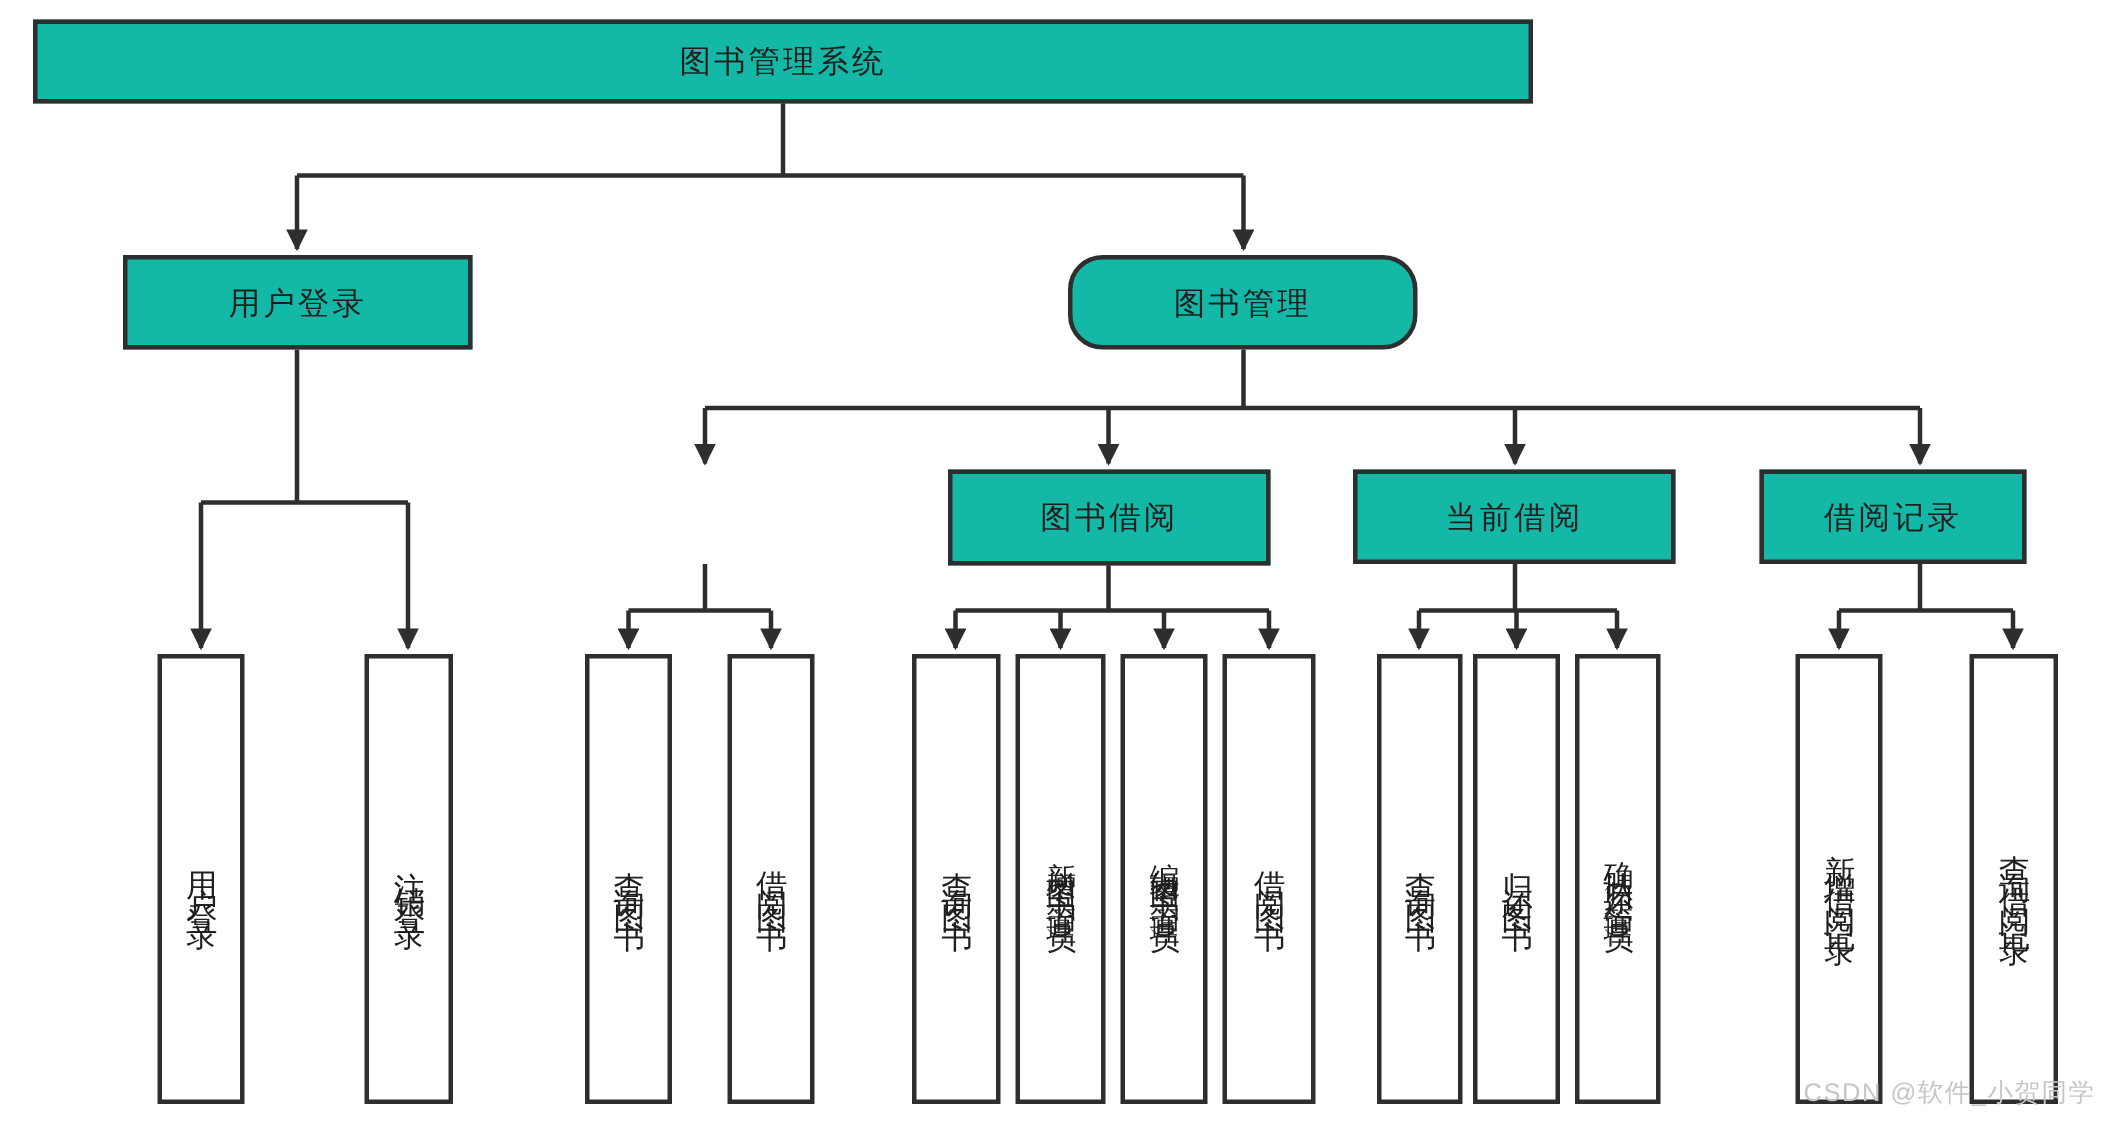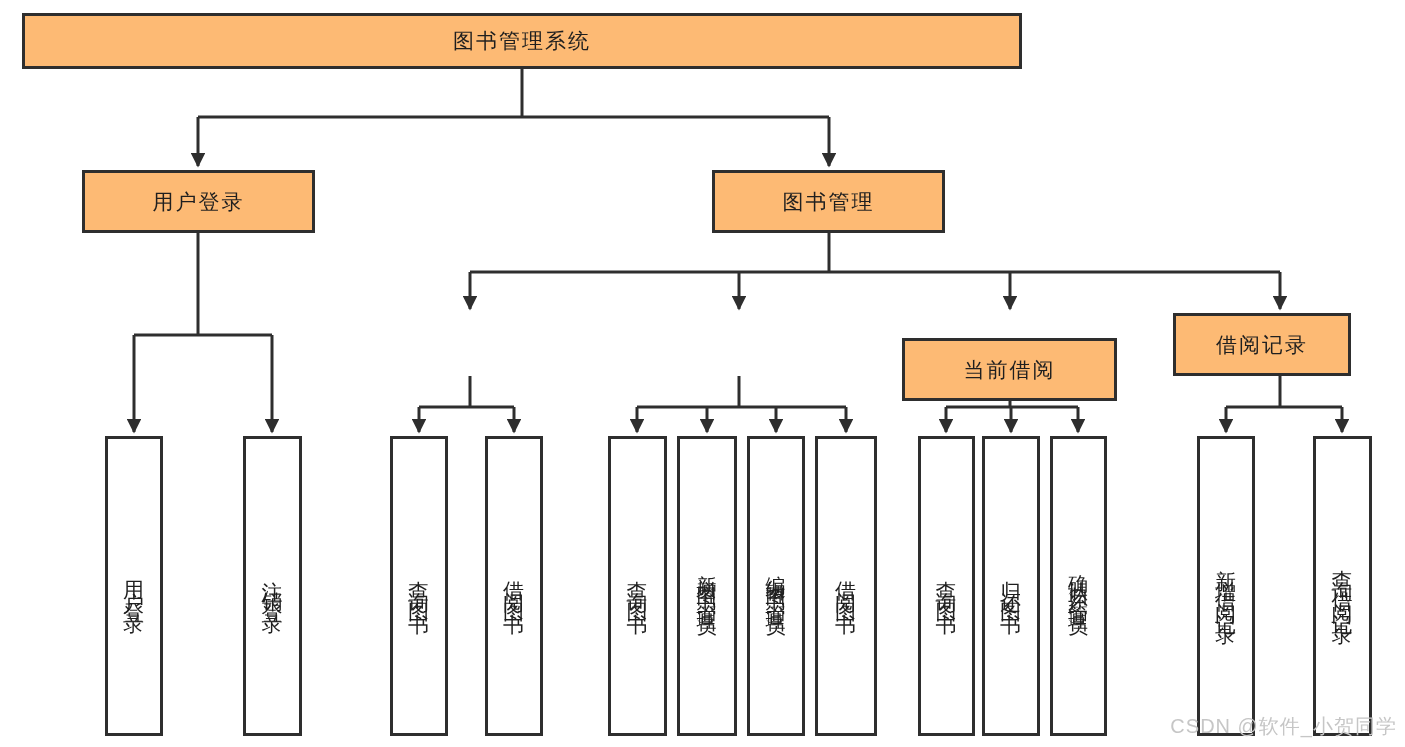--- a/index.html
+++ b/index.html
@@ -7,41 +7,41 @@
     position:relative;
     width:1405px;height:747px;
     background:#ffffff;
     font-family:"Liberation Sans","DejaVu Sans",sans-serif;
     overflow:hidden;
   }
   #wires{position:absolute;left:0;top:0;z-index:1;}
   .hbox{
     position:absolute;z-index:2;
     box-sizing:border-box;
-    border:3px solid #2e2e2e;background:#fdba74;
+    border:3px solid #2e2e2e;background:#14b8a6;
     display:flex;align-items:center;justify-content:center;
     font-size:21px;color:#1f1f1f;letter-spacing:2px;
     white-space:nowrap;
   }
   .vbox{
     position:absolute;z-index:2;
     box-sizing:border-box;
     border:3px solid #2e2e2e;background:#ffffff;
     display:flex;align-items:center;justify-content:center;
   }
   .vlabel{
     writing-mode:vertical-rl;text-orientation:mixed;
     font-size:21px;color:#1f1f1f;letter-spacing:11px;
     white-space:nowrap;line-height:1;
   }
   .vlabel.long{font-size:20px;letter-spacing:6px;}
   #watermark{
     position:absolute;z-index:3;
     right:8px;bottom:7px;
-    font-size:20px;color:#c6c6c6;letter-spacing:1px;
+    font-size:17px;color:#c6c6c6;letter-spacing:1px;
     white-space:nowrap;
     margin-top:36px;
   }
 </style>
 </head>
 <body>
 
 <div id="stage">
 
   <svg id="wires" width="1405" height="747" viewBox="0 0 1405 747">
@@ -90,23 +90,24 @@
       <path d="M1280 376 V407"></path>
       <path d="M1226 407 H1342"></path>
       <path d="M1226 407 V432" marker-end="url(#arrow)"></path>
       <path d="M1342 407 V432" marker-end="url(#arrow)"></path>
     </g>
   </svg>
 
   <div class="hbox" style="left:22px;top:13px;width:1000px;height:56px;">图书管理系统</div>
 
   <div class="hbox" style="left:82px;top:170px;width:233px;height:63px;">用户登录</div>
-  <div class="hbox" style="left:712px;top:170px;width:233px;height:63px;">图书管理</div>
+  <div class="hbox" style="left:712px;top:170px;width:233px;height:63px;border-radius:23px;">图书管理</div>
 
-  <div class="hbox" style="left:902px;top:313px;width:215px;height:63px;margin-top:25px;">当前借阅</div>
+  <div class="hbox" style="left:632px;top:313px;width:215px;height:64px;">图书借阅</div>
+  <div class="hbox" style="left:902px;top:313px;width:215px;height:63px;">当前借阅</div>
   <div class="hbox" style="left:1173px;top:313px;width:178px;height:63px;">借阅记录</div>
 
   <div class="vbox" style="left:105px;top:436px;width:58px;height:300px;">
     <span class="vlabel">用户登录</span>
   </div>
   <div class="vbox" style="left:243px;top:436px;width:59px;height:300px;">
     <span class="vlabel">注销登录</span>
   </div>
 
   <div class="vbox" style="left:390px;top:436px;width:58px;height:300px;">

